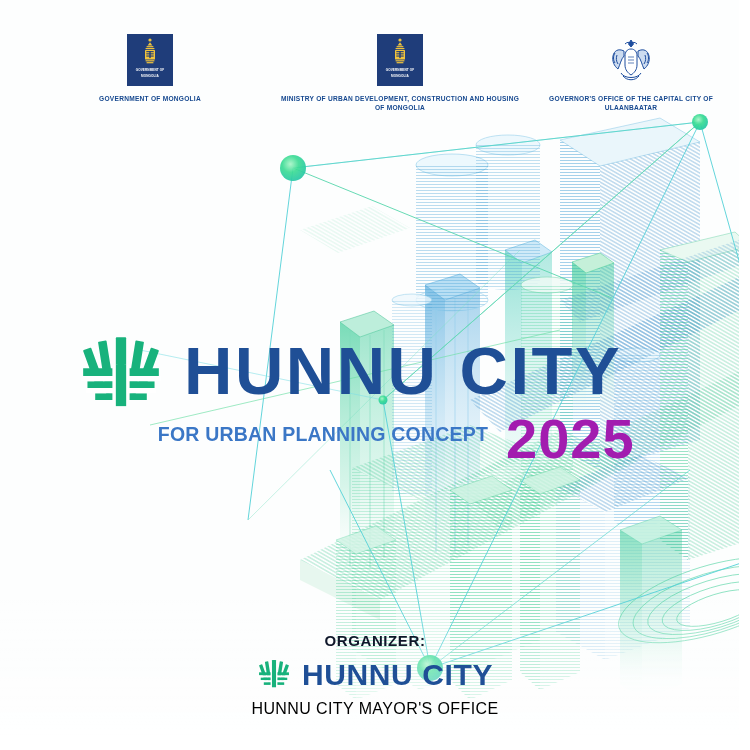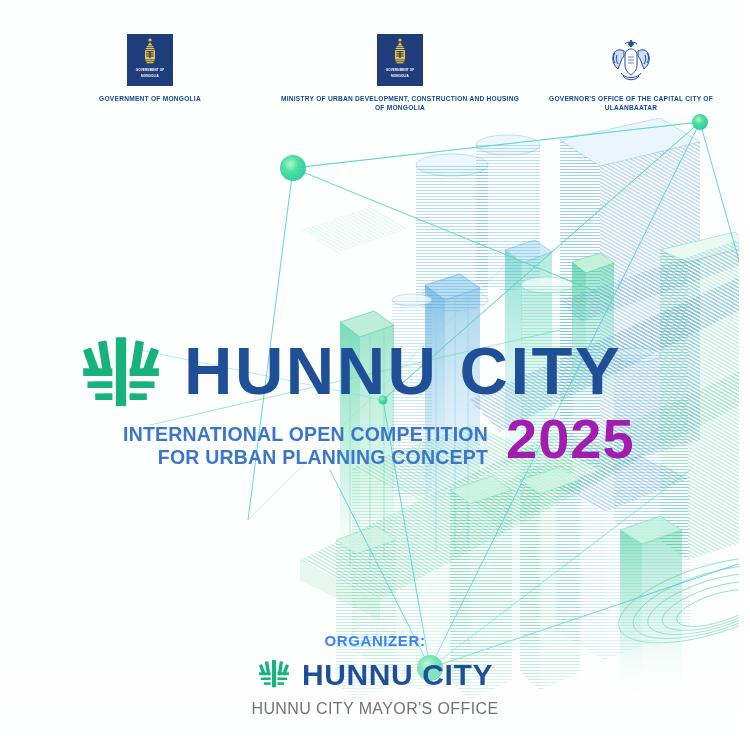--- a/index.html
+++ b/index.html
@@ -110,39 +110,39 @@
   }
 
   
   .organizer{
     position:absolute;
     left:0;top:632px;width:750px;
     display:flex;flex-direction:column;align-items:center;
     z-index:18;
   }
   .organizer-label{
-    color:#3b82f6;
+    color:#0f172a;
     font-size:15px;
     font-weight:600;
     letter-spacing:.6px;
     margin-bottom:7px;
   }
   .organizer-logo{
     display:flex;align-items:center;gap:11px;
   }
   .organizer-word{
     color:#1f4f96;
     font-size:30px;
     font-weight:800;
     letter-spacing:.6px;
     line-height:1;
   }
   .organizer-sub{
     margin-top:6px;
-    color:#737373;
+    color:#000000;
     font-size:16px;
     font-weight:500;
     letter-spacing:.4px;
   }
 </style>
 </head>
 <body>
 
 <div class="poster">
 
@@ -446,21 +446,20 @@
           <g fill="#18b27c">
             <rect x="44" y="44" width="12" height="48"></rect>
           </g>
         </svg>
       </span>
       <span class="wordmark">HUNNU CITY</span>
     </div>
 
     <div class="sub-row">
       <div class="subtitle">
-        <div>INTERNATIONAL OPEN COMPETITION</div>
         <div>FOR URBAN PLANNING CONCEPT</div>
       </div>
       <div class="year">2025</div>
     </div>
   </div>
 
   <div class="organizer">
     <div class="organizer-label">ORGANIZER:</div>
     <div class="organizer-logo">
       <span>

